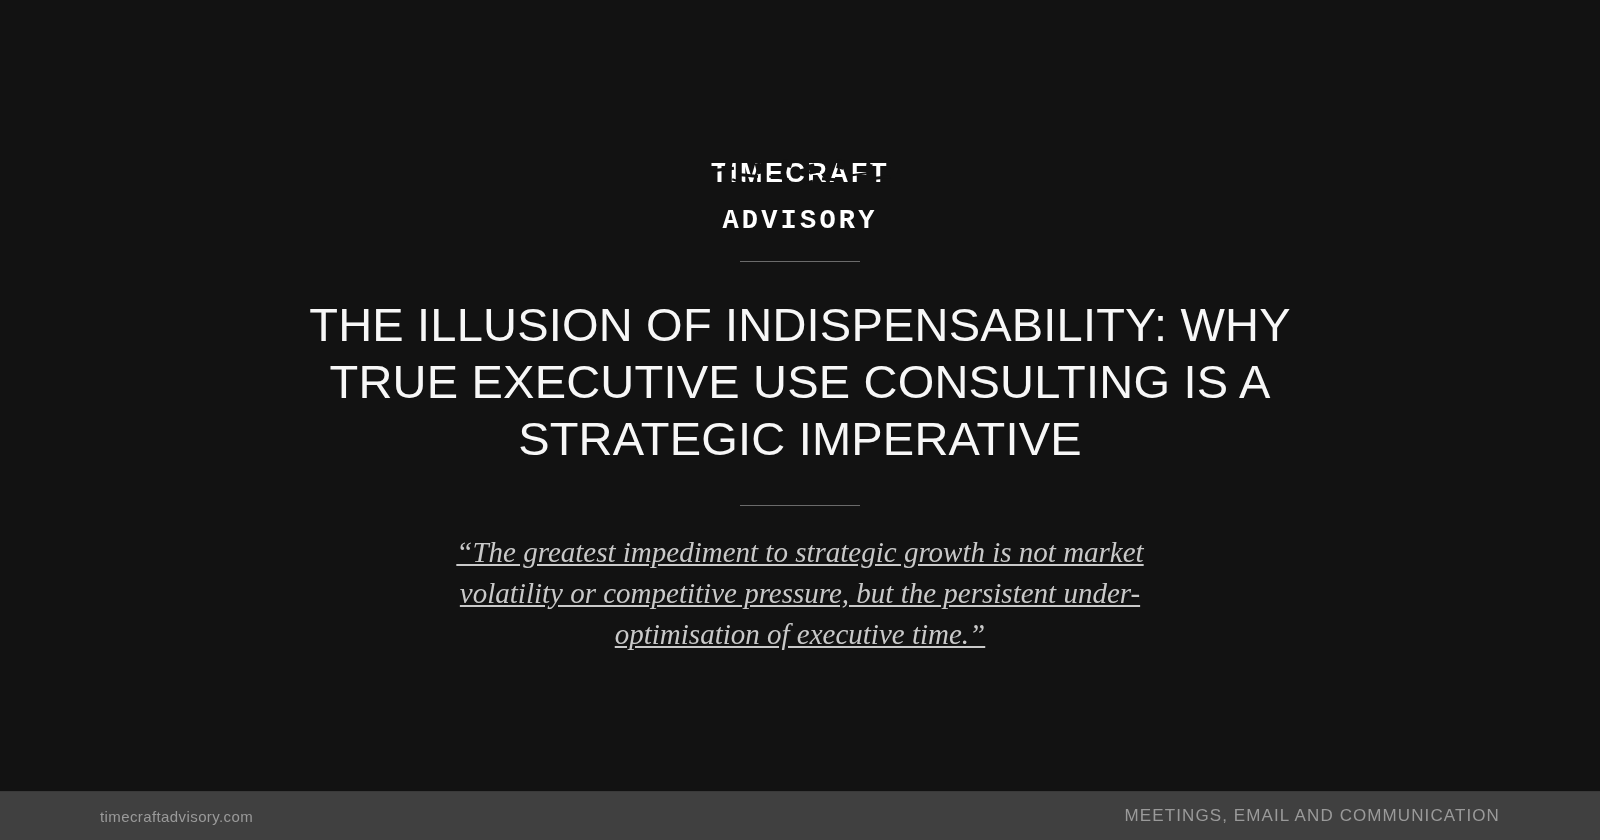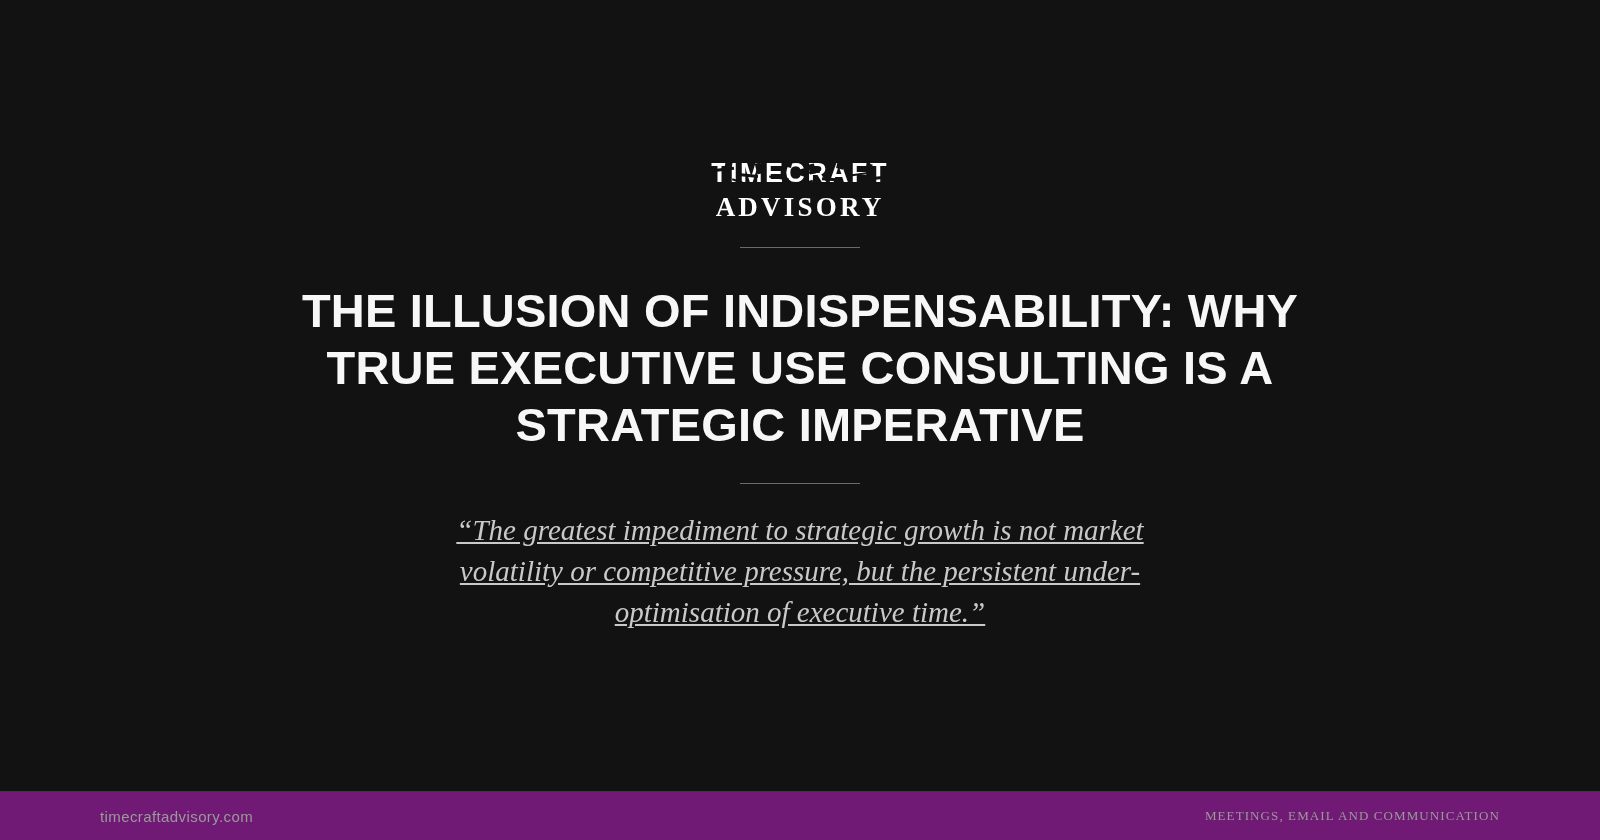--- a/index.html
+++ b/index.html
@@ -88,47 +88,47 @@
   .g8 { left: 55%; top: 22%; width: 3%;  height: 30%; transform: rotate(-12deg); }
   .g9 { left: 62%; top: 64%; width: 10%; height: 9%;  transform: rotate(4deg); }
   .g10{ left: 70%; top: 10%; width: 4%;  height: 28%; transform: rotate(13deg); }
   .g11{ left: 77%; top: 48%; width: 12%; height: 7%;  transform: rotate(-8deg); }
   .g12{ left: 86%; top: 20%; width: 3%;  height: 24%; transform: rotate(10deg); }
   .g13{ left: 91%; top: 58%; width: 8%;  height: 8%;  transform: rotate(-6deg); }
   .g14{ left: 13%; top: 70%; width: 6%;  height: 6%;  transform: rotate(18deg); }
   .g15{ left: 52%; top: 72%; width: 5%;  height: 6%;  transform: rotate(-16deg); }
 
   .brand-line-2 {
-    font-family: Liberation Serif, serif;
+    font-family: Liberation Mono, monospace;
     font-weight: 700;
     font-size: 27px;
     letter-spacing: 3.2px;
     color: #ffffff;
     text-transform: uppercase;
-    margin-top: 7px;
+    margin-top: 21px;
   }
 
   .divider {
     width: 120px;
     height: 1px;
     background: #6a6a6a;
     border: 0;
     margin: 0;
   }
   .divider-brand { margin-top: 26px; }
   .divider-title { margin-top: 30px; }
 
   
   .title {
-    margin: 0;
+    margin: 8px;
     margin-top: 34px;
     width: 1020px;
     text-align: center;
     font-family: "Liberation Sans", sans-serif;
-    font-weight: 700;
+    font-weight: 400;
     font-size: 47px;
     line-height: 57px;
     letter-spacing: 0.2px;
     color: #f7f7f7;
     text-transform: uppercase;
   }
 
   
   .quote {
     margin: 0;
@@ -144,37 +144,37 @@
     text-decoration: underline;
   }
 
   
   .footer {
     position: absolute;
     left: 0;
     bottom: 0;
     width: 1600px;
     height: 49px;
-    background: #701a75;
+    background: #404040;
     border-top: 1px solid #3a3a3a;
     box-sizing: border-box;
     display: flex;
     align-items: center;
     justify-content: space-between;
     padding: 0 100px;
   }
   .footer-left {
     font-family: "Liberation Sans", sans-serif;
     font-size: 15px;
     letter-spacing: 0.4px;
     color: #9a9a9a;
   }
   .footer-right {
-    font-family: Liberation Serif, serif;
-    font-size: 13px;
+    font-family: Liberation Sans, sans-serif;
+    font-size: 17px;
     letter-spacing: 1.1px;
     color: #9a9a9a;
     text-transform: uppercase;
   }
 </style>
 </head>
 <body>
 
 <div class="slide">
 

